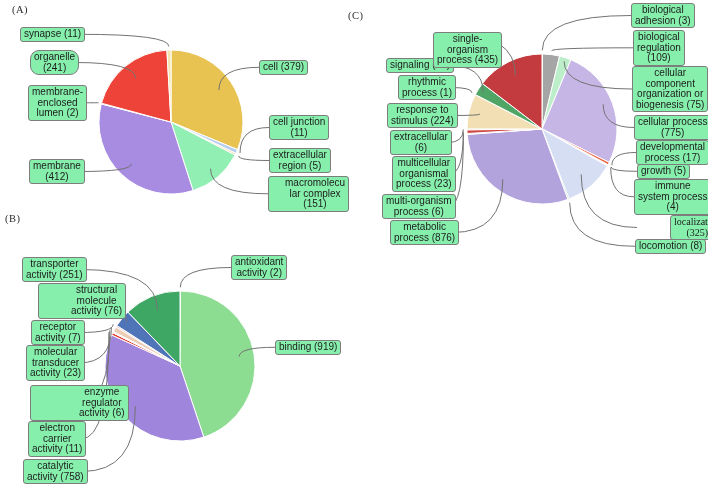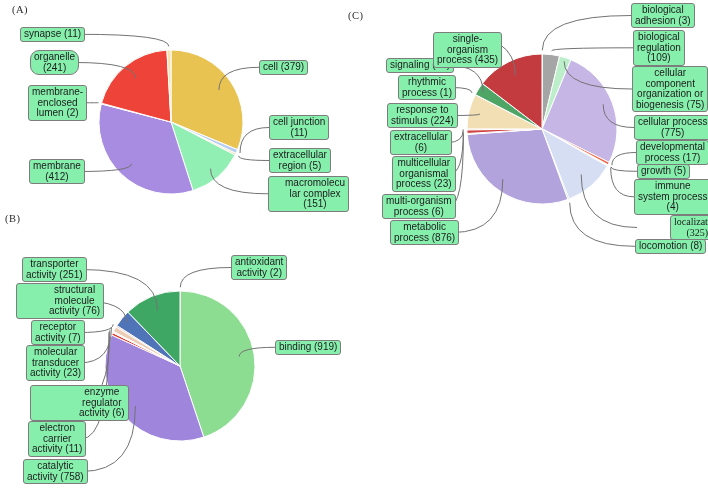--- a/index.html
+++ b/index.html
@@ -151,21 +151,21 @@
       </div>
       <div class="lbl" style="left: 26px; top: 345px;">
         <div>molecular</div>
         <div>transducer</div>
         <div>activity (23)</div>
       </div>
       <div class="lbl" style="left: 31px; top: 320px;">
         <div>receptor</div>
         <div>activity (7)</div>
       </div>
-      <div class="lbl" style="left: 16px; top: 283px; padding-left: 32px;">
+      <div class="lbl" style="left: 38px; top: 283px; padding-left: 32px;">
         <div>structural</div>
         <div>molecule</div>
         <div>activity (76)</div>
       </div>
       <div class="lbl" style="left: 22px; top: 257px;">
         <div>transporter</div>
         <div>activity (251)</div>
       </div>
       <div class="lbl" style="left: 631px; top: 3px;">
         <div>biological</div>

